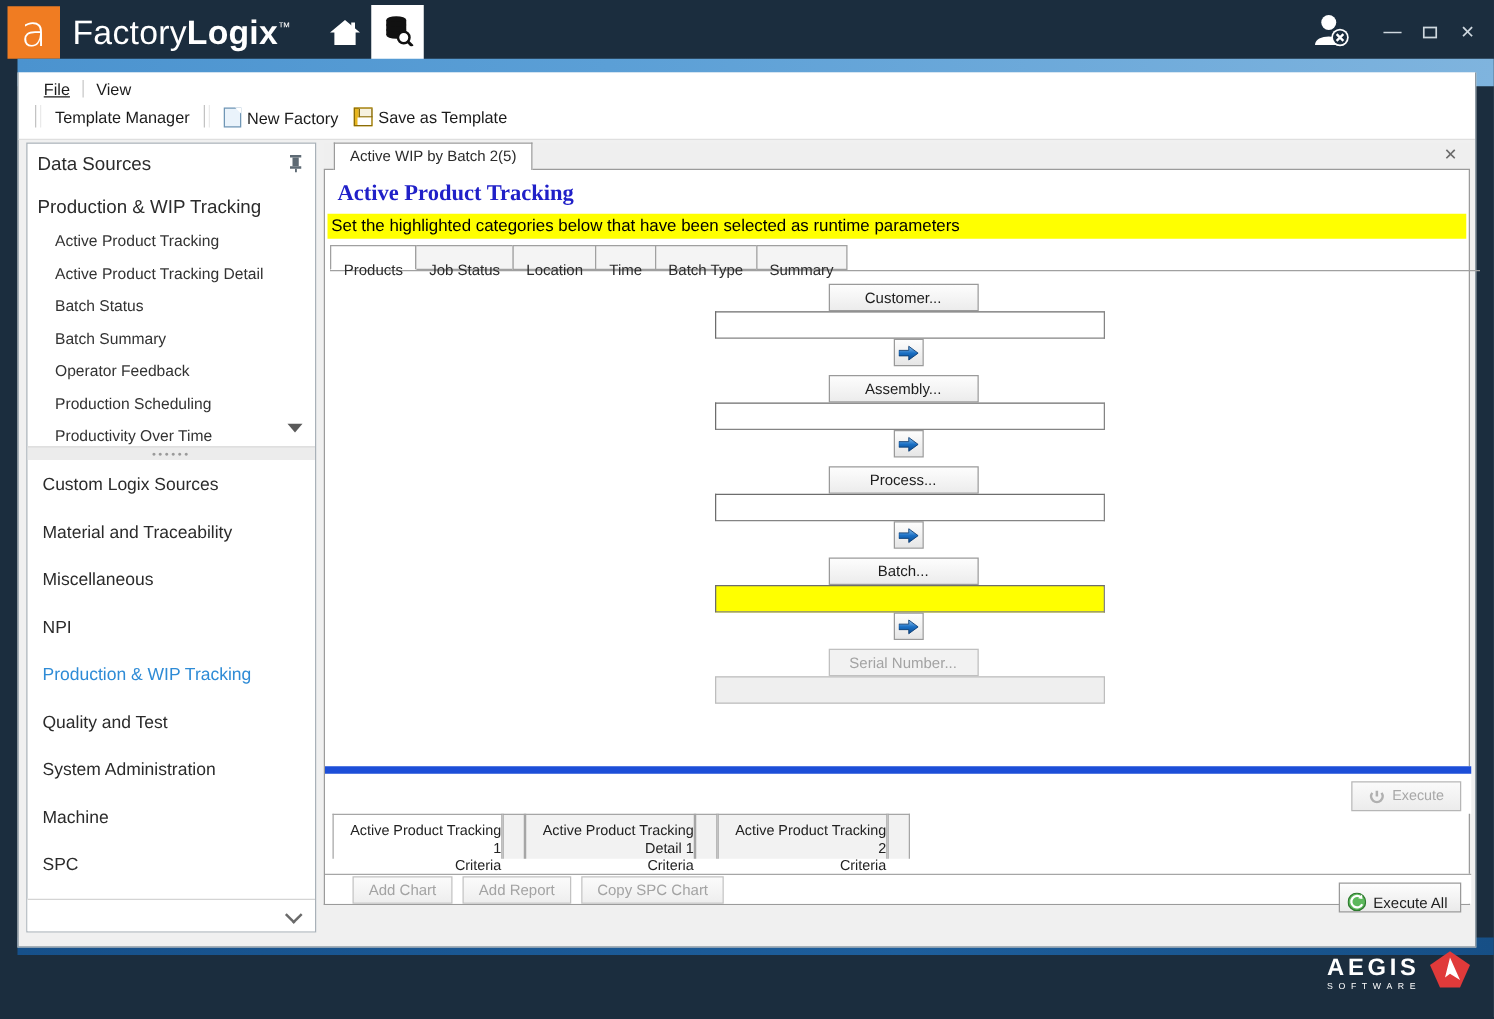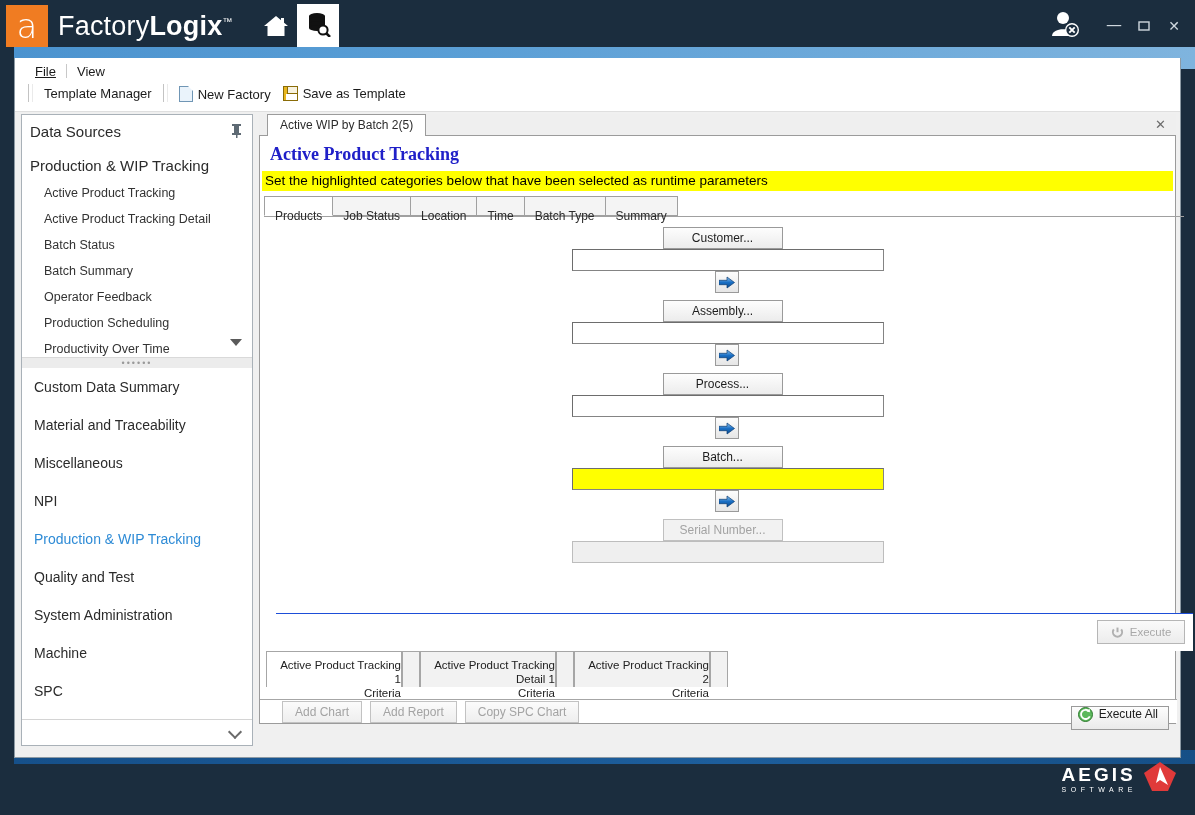--- a/index.html
+++ b/index.html
@@ -219,22 +219,22 @@
   .cfield.disabled { background: #efefef; border-color: #bdbdbd; }
   .arrowbtn {
     width: 24px; height: 22px; margin-left: 8px;
     background: linear-gradient(180deg,#fdfdfd 0%, #e6e6e6 100%);
     border: 1px solid #9a9a9a;
     display: flex; align-items: center; justify-content: center;
   }
 
   
   .exec-row {
-    position: absolute; left: 16px; bottom: 72px; width: 917px; height: 38px;
-    border-top: 1px solid #1d4ed8; background: #ffffff; text-decoration: underline;
+    position: absolute; left: 0; bottom: 72px; width: 917px; height: 38px;
+    border-top: 6px solid #1d4ed8; background: #ffffff; text-decoration: underline;
   }
   .exec-btn {
     position: absolute; right: 8px; top: 6px;
     width: 88px; height: 24px; font-size: 11.5px;
     background: linear-gradient(180deg,#fafafa 0%, #ececec 100%);
     border: 1px solid #b6b6b6; color: #a8a8a8;
     display: flex; align-items: center; justify-content: center; gap: 6px;
   }
   .crit-tabs {
     position: absolute; left: 6px; bottom: 36px; height: 36px;
@@ -256,21 +256,21 @@
     height: 22px; padding: 0 12px; font-size: 12px; color: #a3a3a3;
     background: linear-gradient(180deg,#fbfbfb 0%, #eeeeee 100%);
     border: 1px solid #c2c2c2;
     display: flex; align-items: center; justify-content: center;
   }
   .exec-all {
     position: absolute; right: 8px; top: 6px;
     height: 24px; padding: 0 10px 0 6px; font-size: 12px; color: #1d1d1d;
     background: linear-gradient(180deg,#fdfdfd 0%, #eaeaea 100%);
     border: 1px solid #9a9a9a;
-    display: flex; align-items: flex-start; gap: 6px;
+    display: flex; align-items: flex-end; gap: 6px;
   }
 
   
   .aegis {
     position: absolute; right: 18px; bottom: 18px;
     display: flex; align-items: center; gap: 6px;
   }
   .aegis-txt { color: #ffffff; line-height: 1; }
   .aegis-main { font-size: 19px; letter-spacing: 3px; font-weight: bold; }
   .aegis-sub { font-size: 7px; letter-spacing: 4.5px; margin-top: 2px; }
@@ -378,21 +378,21 @@
       <div class="sb-sub">Batch Status</div>
       <div class="sb-sub">Batch Summary</div>
       <div class="sb-sub">Operator Feedback</div>
       <div class="sb-sub">Production Scheduling</div>
       <div class="sb-sub">Productivity Over Time</div>
       <div class="scroll-down"></div>
       <div class="splitter">••••••</div>
     </div>
 
     <div>
-      <div class="sb-cat">Custom Data Summary</div>
+      <div class="sb-cat">Custom Logix Sources</div>
       <div class="sb-cat">Material and Traceability</div>
       <div class="sb-cat">Miscellaneous</div>
       <div class="sb-cat">NPI</div>
       <div class="sb-cat sel">Production &amp; WIP Tracking</div>
       <div class="sb-cat">Quality and Test</div>
       <div class="sb-cat">System Administration</div>
       <div class="sb-cat">Machine</div>
       <div class="sb-cat">SPC</div>
       <div class="sb-cat">Logistics</div>
     </div>

